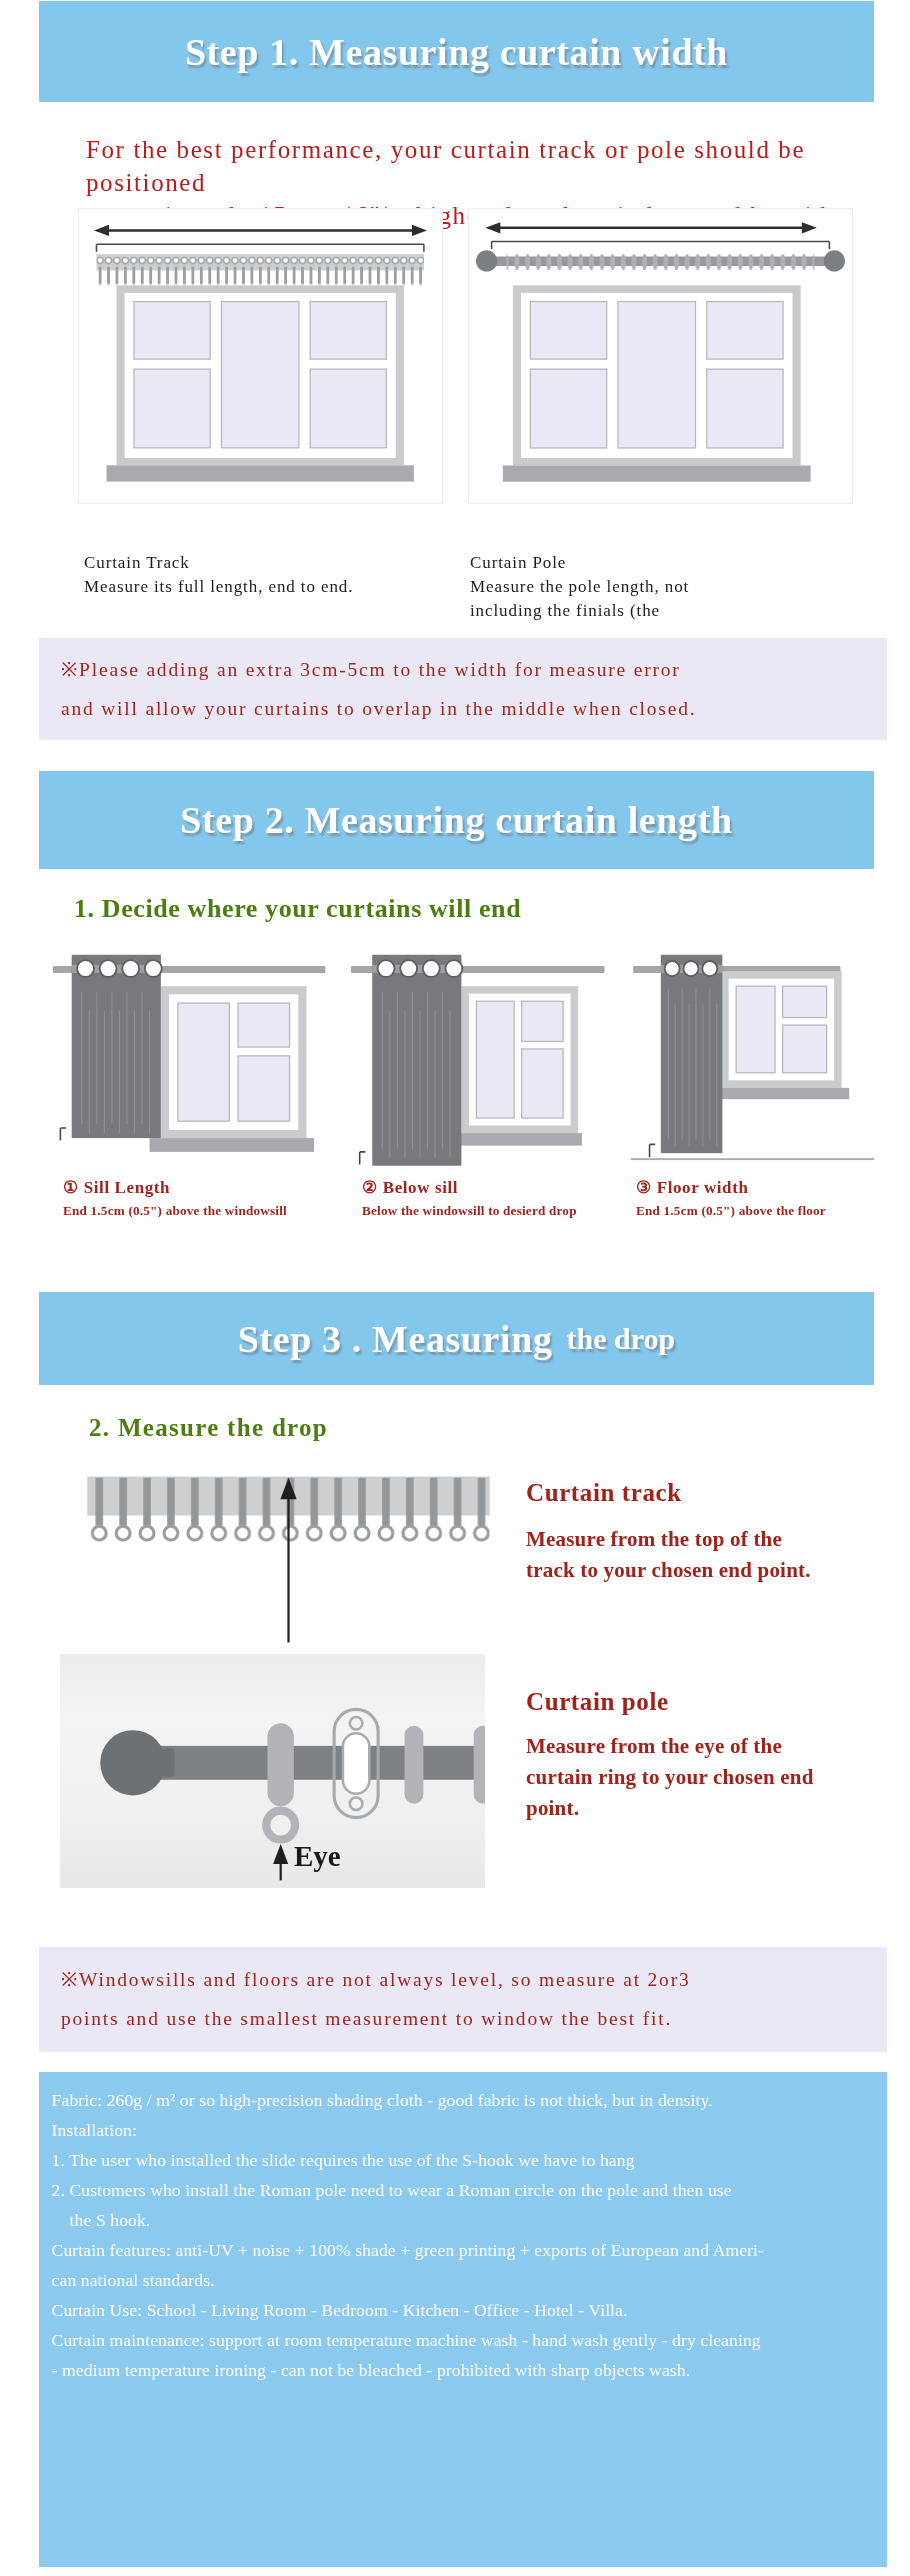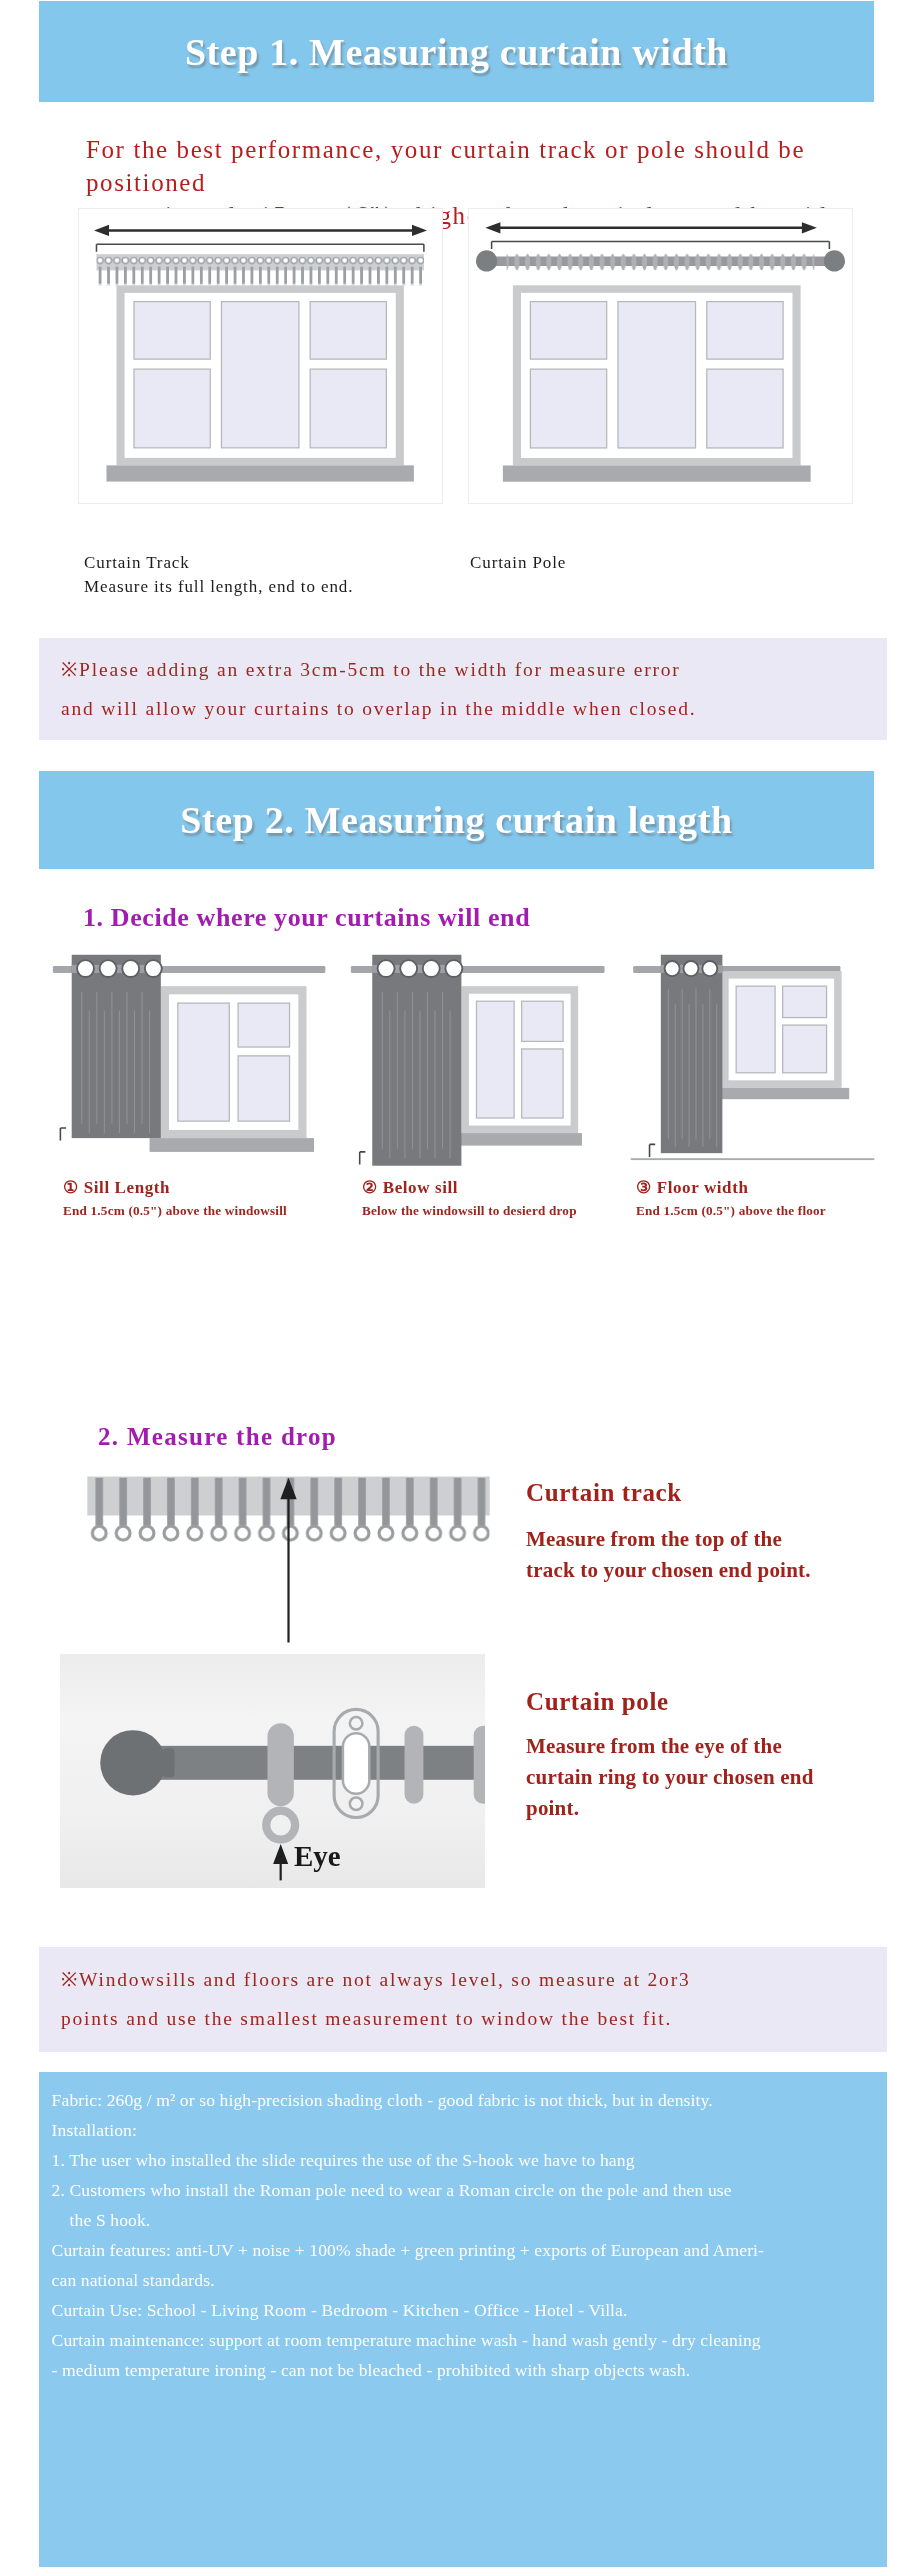--- a/index.html
+++ b/index.html
@@ -30,21 +30,21 @@
   .cap1-title{font-size:17px;letter-spacing:0.9px;line-height:24px;}
   .cap1-body{font-size:17px;letter-spacing:0.9px;line-height:24px;white-space:pre-line;}
 
   .note{position:absolute;left:39px;width:848px;background:#e9e8f4;box-sizing:border-box;
         color:#a1251e;font-size:19.5px;line-height:39px;letter-spacing:1.8px;white-space:pre-line;
         padding-left:22px;}
   #note1{top:638px;height:102px;padding-top:12px;}
   #note2{top:1947px;height:105px;padding-top:13.2px;}
 
   
-  .h-black{position:absolute;margin:10px;color:#a21caf;font-weight:700;}
+  .h-black{position:absolute;margin:1px;color:#4d7c0f;font-weight:700;}
   #h1{left:73px;top:893px;font-size:26px;letter-spacing:0.6px;}
   #h2{left:88px;top:1413px;font-size:25px;letter-spacing:1.3px;}
 
   .illus2{position:absolute;top:951px;}
   #sv1{left:49px;width:289px;height:221px;}
   #sv2{left:347px;width:274px;height:221px;}
   #sv3{left:629px;width:247px;height:221px;}
   .illus2 svg{width:100%;height:100%;display:block;}
 
   .cap2{position:absolute;top:1177px;color:#9e241d;}
@@ -145,20 +145,22 @@
       </g>
     </svg>
   </div>
 
   <div class="cap1" id="capTrack">
     <div class="cap1-title">Curtain Track</div>
     <div class="cap1-body">Measure its full length, end to end.</div>
   </div>
   <div class="cap1" id="capPole">
     <div class="cap1-title">Curtain Pole</div>
+    <div class="cap1-body">Measure the pole length, not
+including the finials (the</div>
   </div>
 
   <div class="note" id="note1">※Please adding an extra 3cm-5cm to the width for measure error
 and will allow your curtains to overlap in the middle when closed.</div>
 
   <section class="banner" id="b2">
     <span class="banner-text">Step 2. Measuring curtain length</span>
   </section>
 
   <h2 class="h-black" id="h1">1. Decide where your curtains will end</h2>
@@ -278,20 +280,24 @@
   </div>
   <div class="cap2" id="cap22">
     <div class="cap2-title">② Below sill</div>
     <div class="cap2-desc">Below the windowsill to desierd drop</div>
   </div>
   <div class="cap2" id="cap23">
     <div class="cap2-title">③ Floor width</div>
     <div class="cap2-desc">End 1.5cm (0.5") above the floor</div>
   </div>
 
+  <section class="banner" id="b3">
+    <span class="banner-text">Step 3 . Measuring</span>
+    <span class="banner-text sub">the drop</span>
+  </section>
 
   <h2 class="h-black" id="h2">2. Measure the drop</h2>
 
   <div class="fig" id="figTrack">
     <svg viewBox="0 0 640 272">
       <defs>
         <pattern id="hk3" width="38" height="108" patternUnits="userSpaceOnUse">
           <rect x="13" y="6" width="12" height="76" fill="#94979a"></rect>
           <circle cx="19" cy="94" r="11" fill="#fff" stroke="#9a9da0" stroke-width="5"></circle>
         </pattern>

